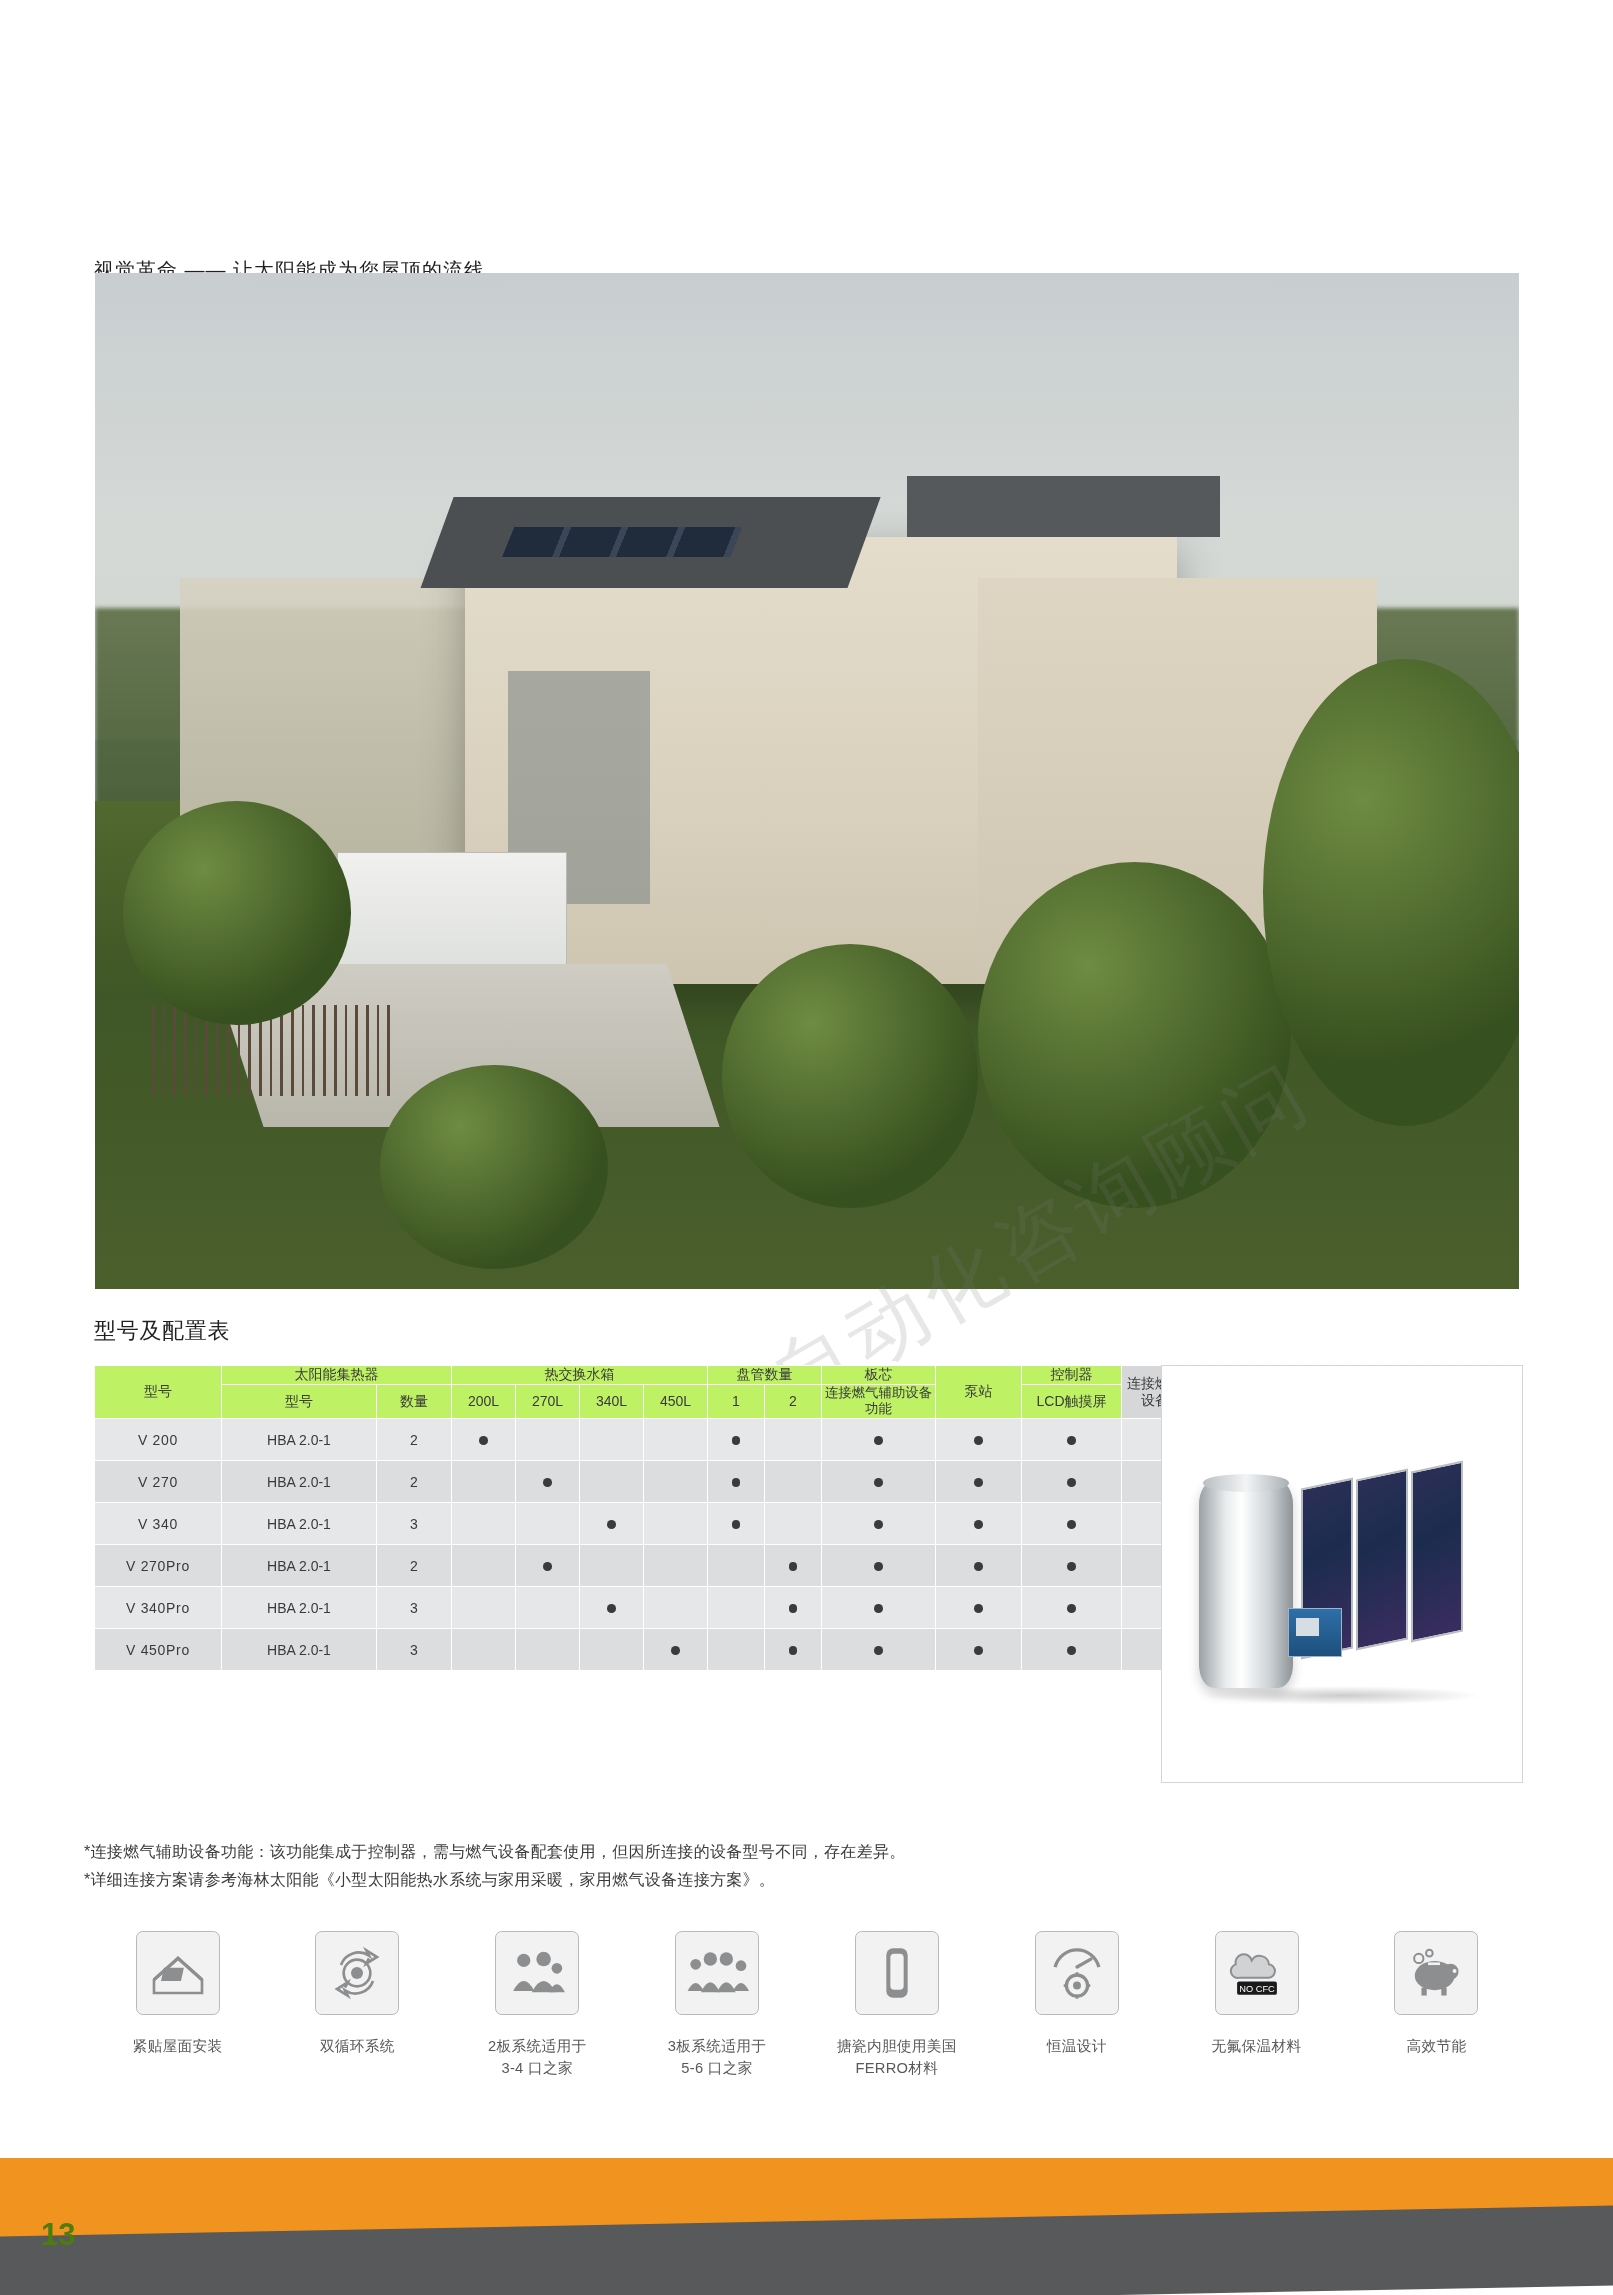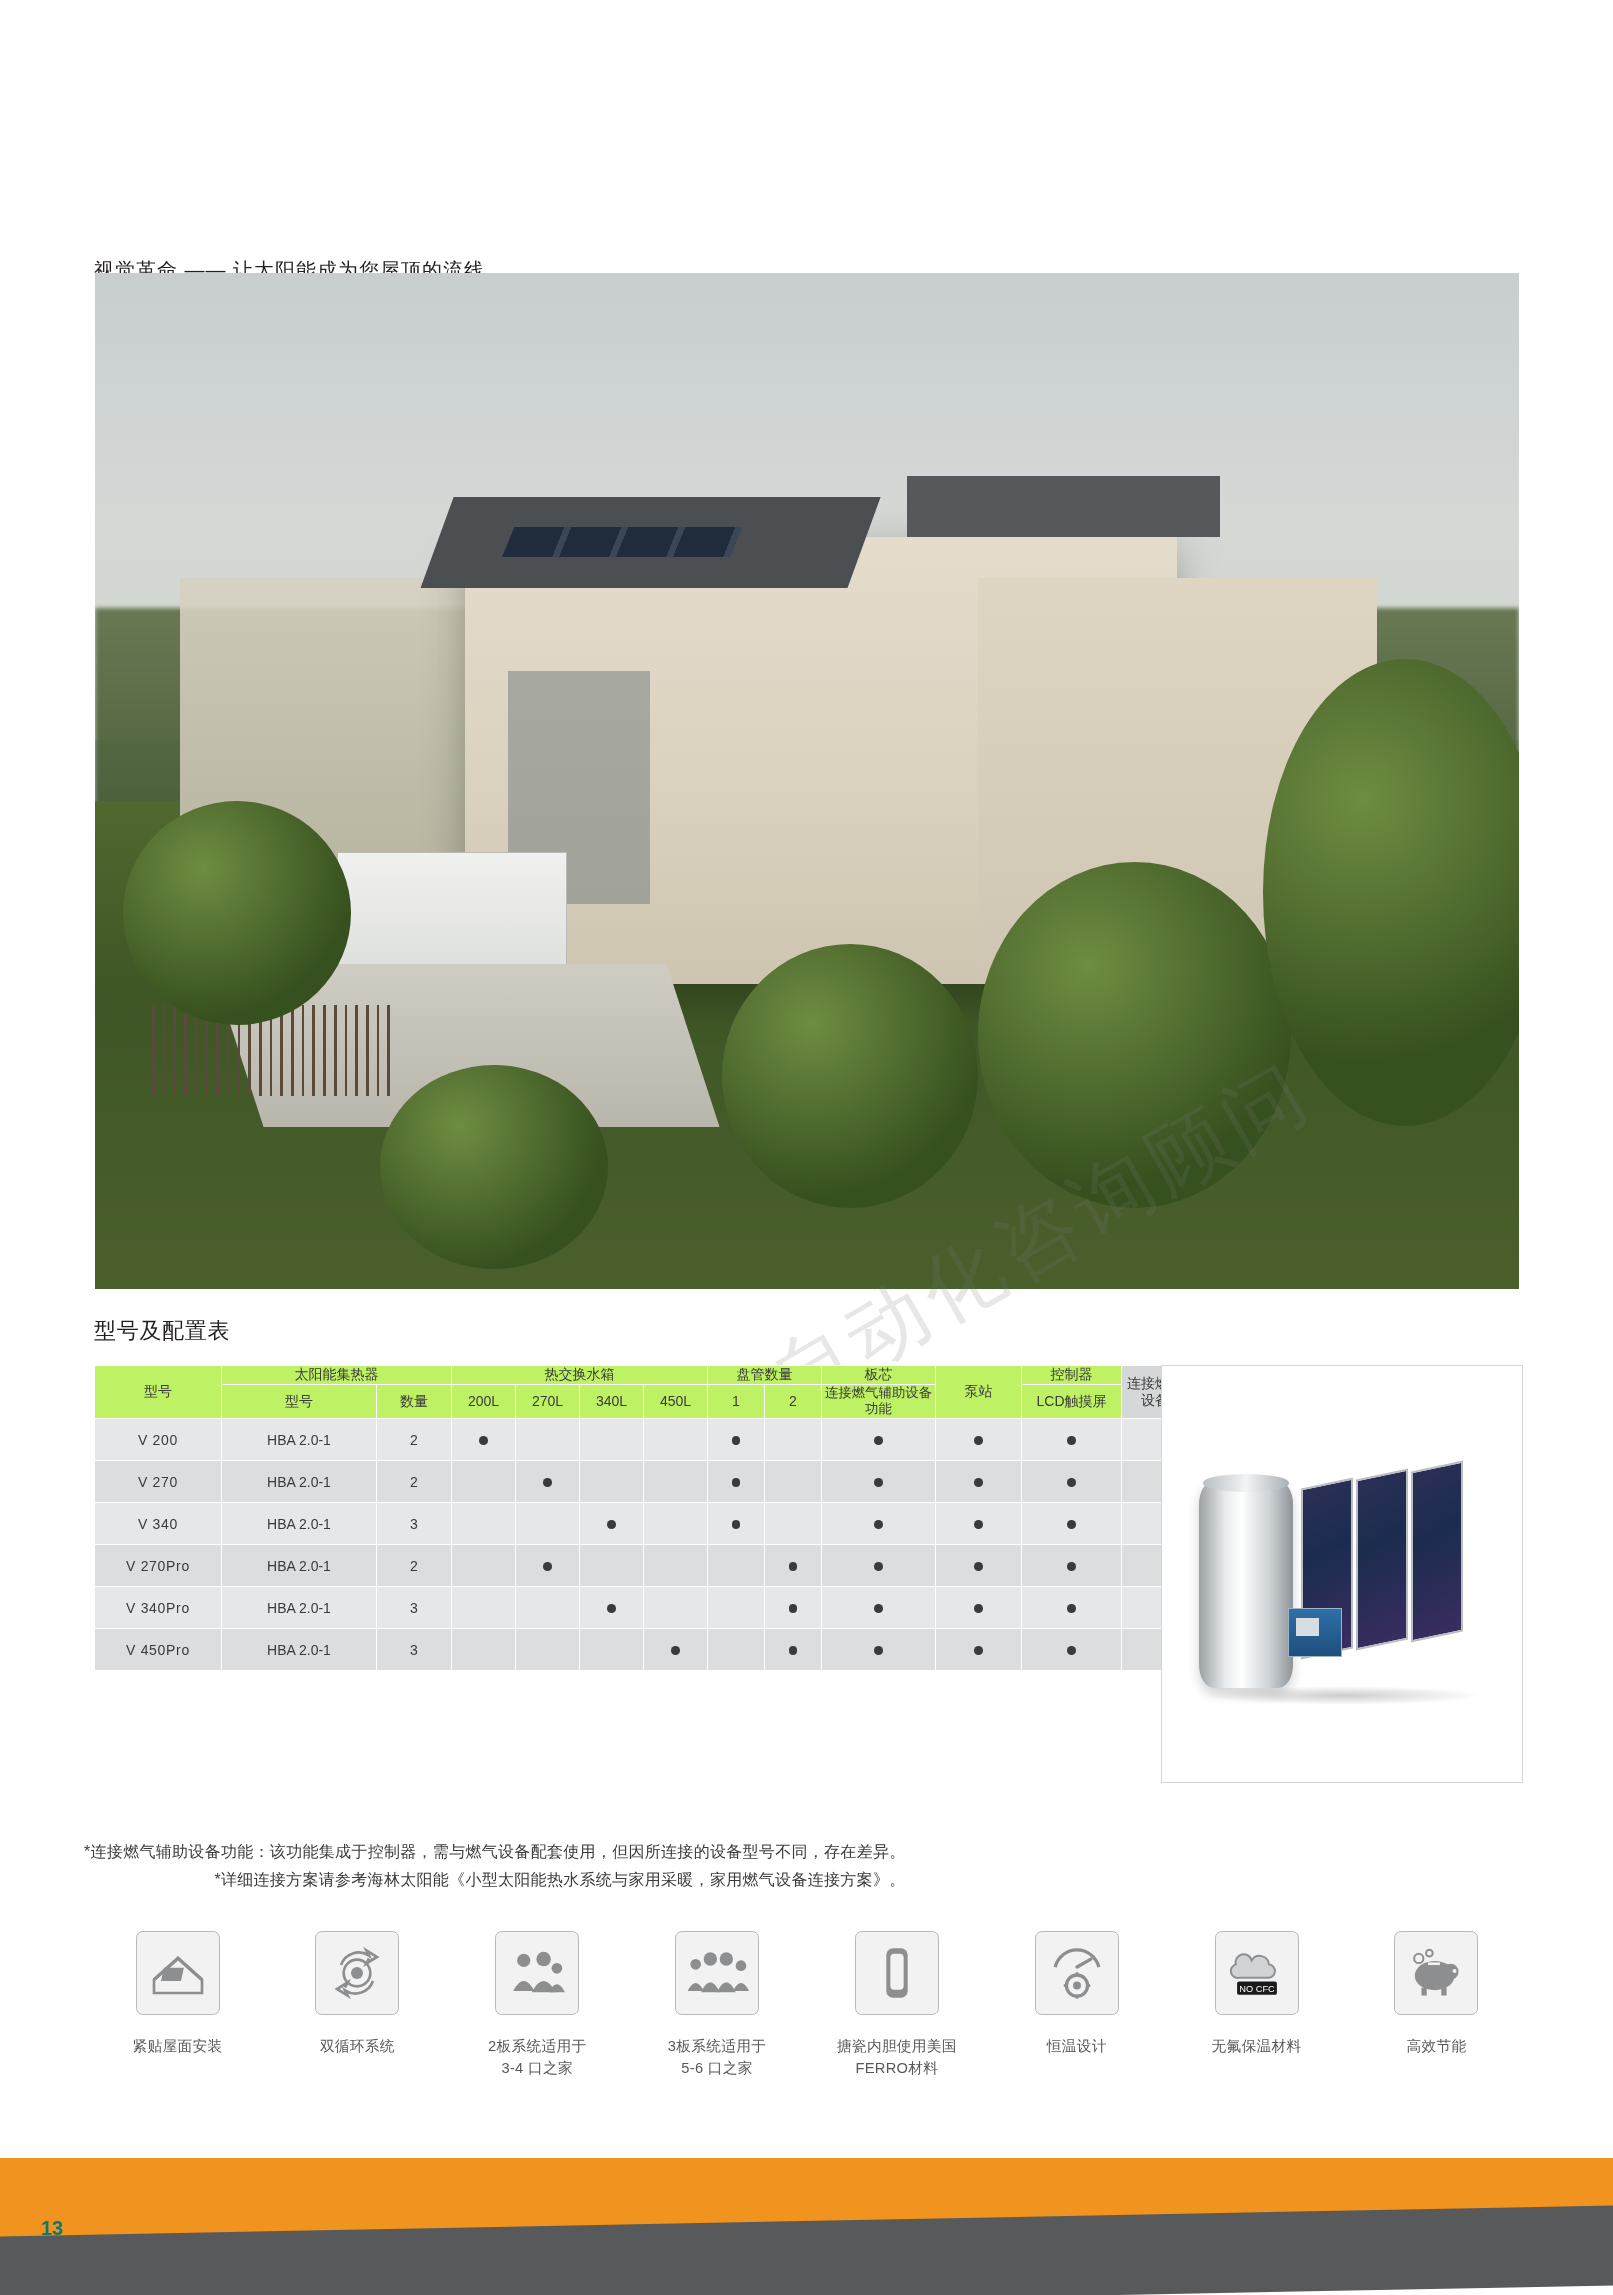--- a/index.html
+++ b/index.html
@@ -300,21 +300,20 @@
 
   
   .notes {
     position: absolute;
     left: 84px;
     top: 1838px;
     font-size: 16px;
     line-height: 1.75;
     color: #3b3b3b;
     letter-spacing: 0.3px;
-    text-align: right;
   }
 
   
   .features {
     position: absolute;
     left: 94px;
     top: 1925px;
     width: 1426px;
     display: flex;
     justify-content: space-between;
@@ -368,22 +367,22 @@
     width: 1671px;
     height: 80px;
     background: #58595b;
     transform: skewY(-1.1deg);
     transform-origin: left top;
   }
   .page-number {
     position: absolute;
     left: 41px;
     top: 2217px;
-    font-size: 20px;
-    color: #0f766e;
+    font-size: 31px;
+    color: #4d7c0f;
     font-weight: bold;
   }
 </style>
 </head>
 <body>
 
 <div class="page">
 
   <div class="subtitle">视觉革命 ——  让太阳能成为您屋顶的流线</div>
 

